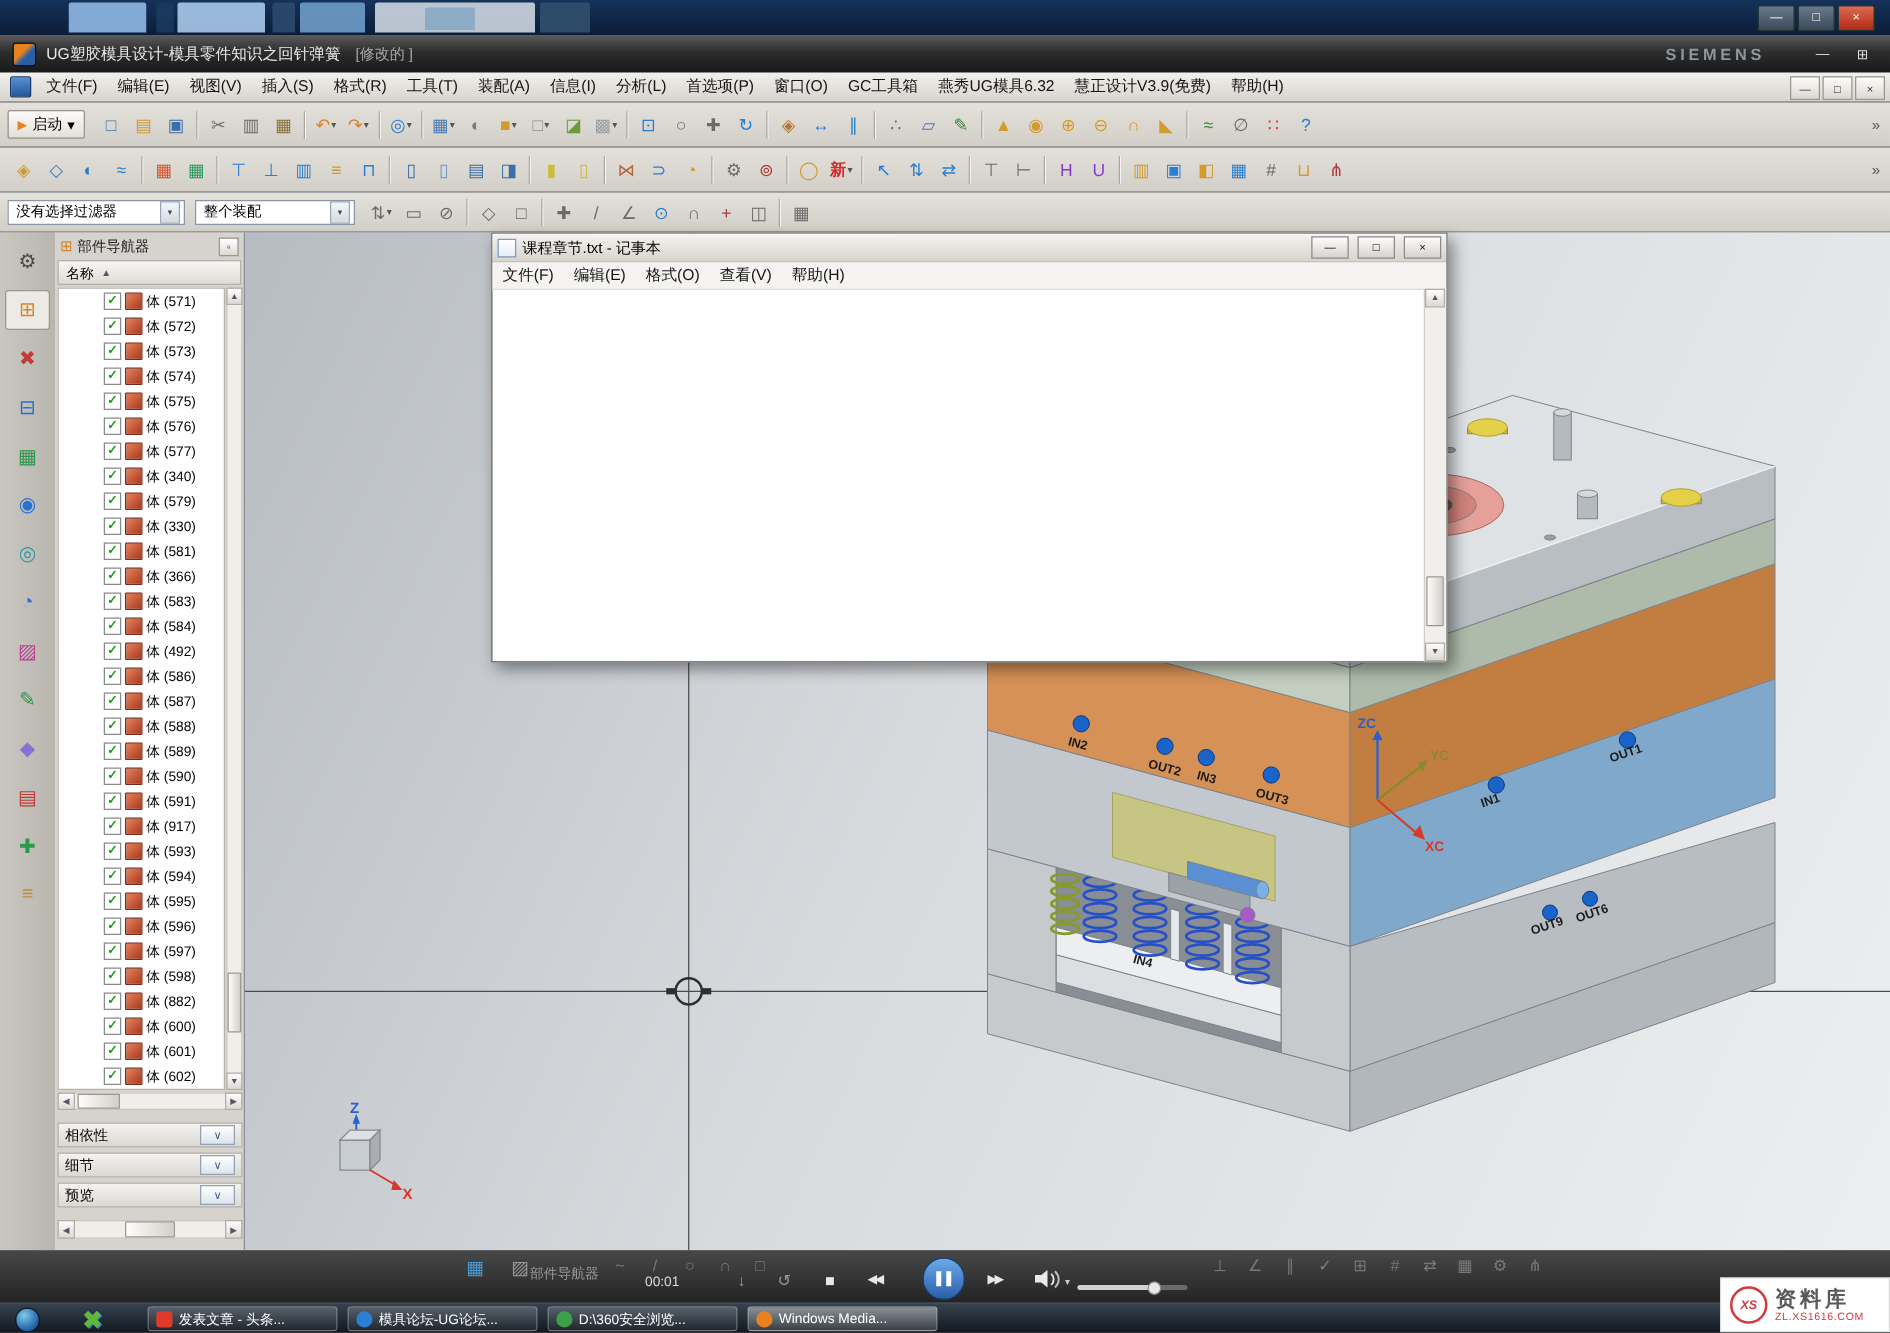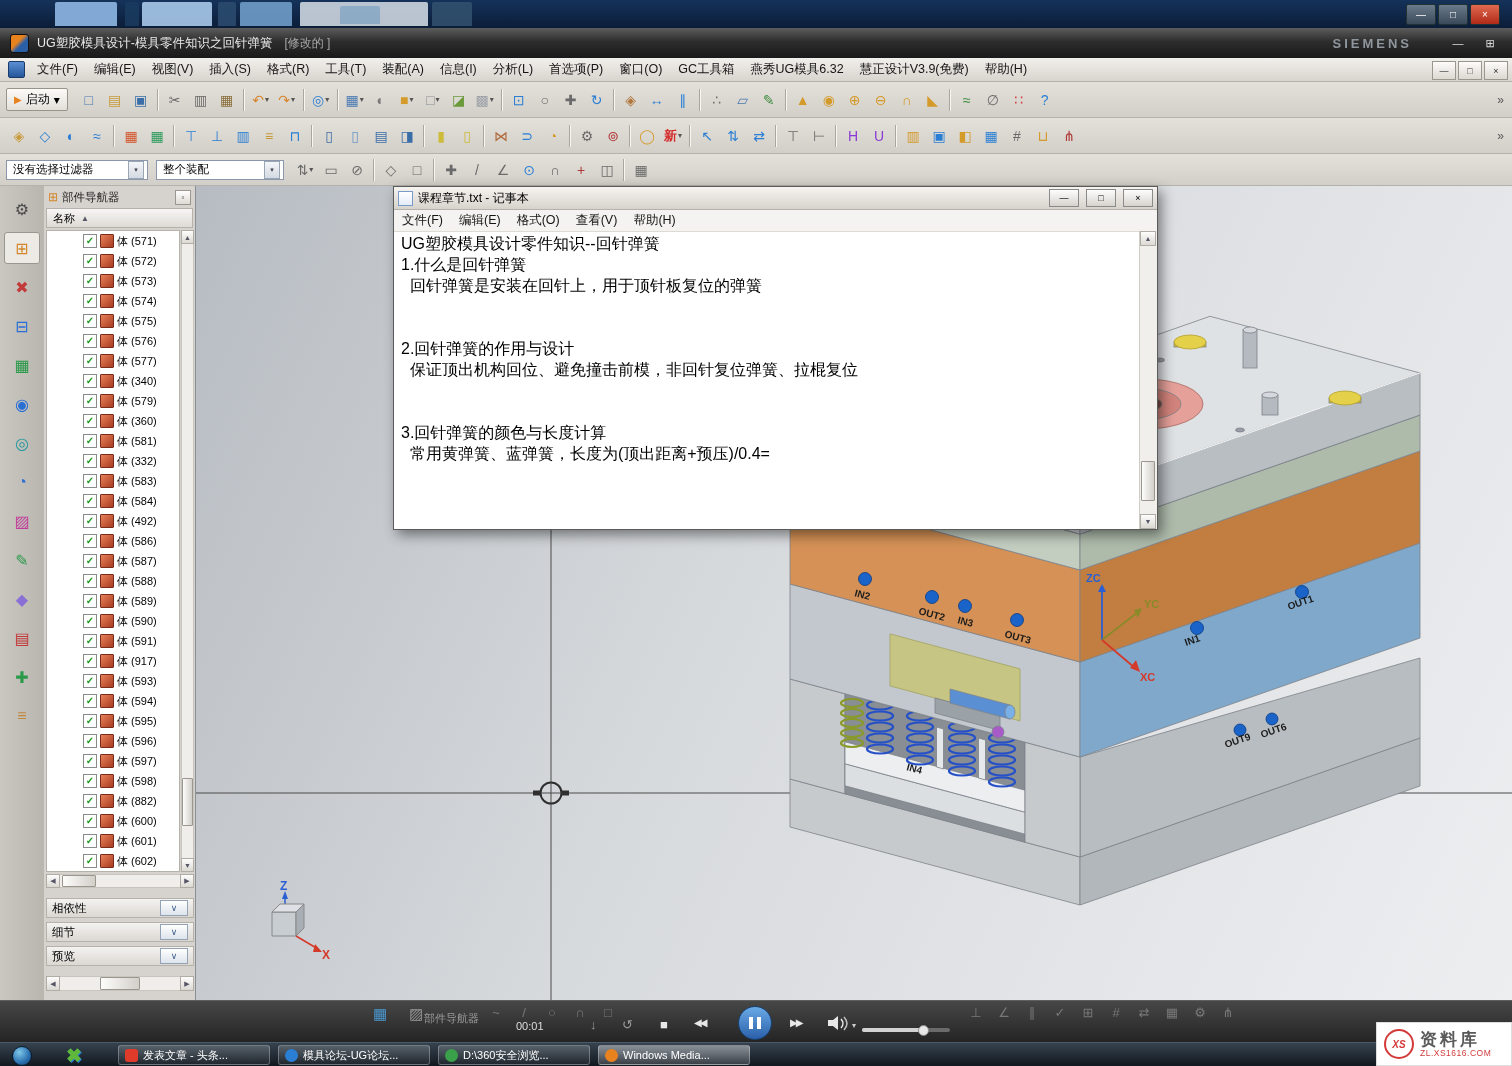--- a/index.html
+++ b/index.html
@@ -562,31 +562,31 @@
             <span>体 (340)</span>
           </div>
           <div class="trow">
             <span class="cb">✓</span>
             <span class="solid"></span>
             <span>体 (579)</span>
           </div>
           <div class="trow">
             <span class="cb">✓</span>
             <span class="solid"></span>
-            <span>体 (360)</span>
+            <span>体 (330)</span>
           </div>
           <div class="trow">
             <span class="cb">✓</span>
             <span class="solid"></span>
             <span>体 (581)</span>
           </div>
           <div class="trow">
             <span class="cb">✓</span>
             <span class="solid"></span>
-            <span>体 (332)</span>
+            <span>体 (366)</span>
           </div>
           <div class="trow">
             <span class="cb">✓</span>
             <span class="solid"></span>
             <span>体 (583)</span>
           </div>
           <div class="trow">
             <span class="cb">✓</span>
             <span class="solid"></span>
             <span>体 (584)</span>
@@ -888,31 +888,20 @@
           <div class="np-btn">□</div>
           <div class="np-btn">×</div>
         </div>
         <div class="np-menu" id="np-menu">
             <span class="menu-item">文件(F)</span>
             <span class="menu-item">编辑(E)</span>
             <span class="menu-item">格式(O)</span>
             <span class="menu-item">查看(V)</span>
             <span class="menu-item">帮助(H)</span>
           </div>
-        <pre id="np-text">UG塑胶模具设计零件知识--回针弹簧
-1.什么是回针弹簧
-  回针弹簧是安装在回针上，用于顶针板复位的弹簧
-
-
-2.回针弹簧的作用与设计
-  保证顶出机构回位、避免撞击前模，非回针复位弹簧、拉棍复位
-
-
-3.回针弹簧的颜色与长度计算
-  常用黄弹簧、蓝弹簧，长度为(顶出距离+预压)/0.4=</pre>
         <div id="np-scroll">
           <div class="sb-btn" style="left:0;top:0;width:16px;height:15px">▲</div>
           <div class="sb-thumb" style="left:1px;top:230px;width:14px;height:40px"></div>
           <div class="sb-btn" style="left:0;bottom:0;width:16px;height:15px">▼</div>
         </div>
       </div>
     </div>
   </div>
 
   <div id="media-bar" class="abs">

